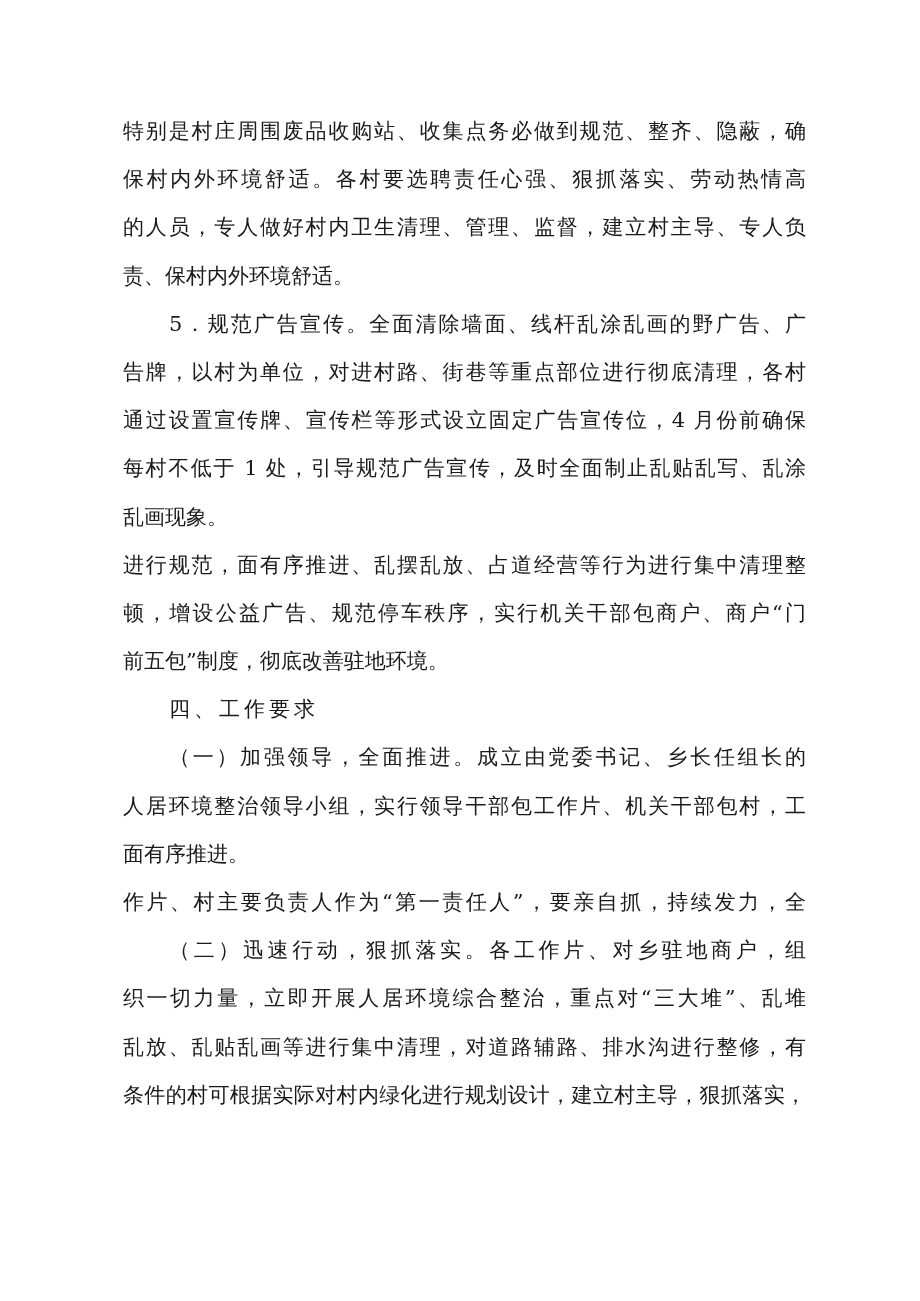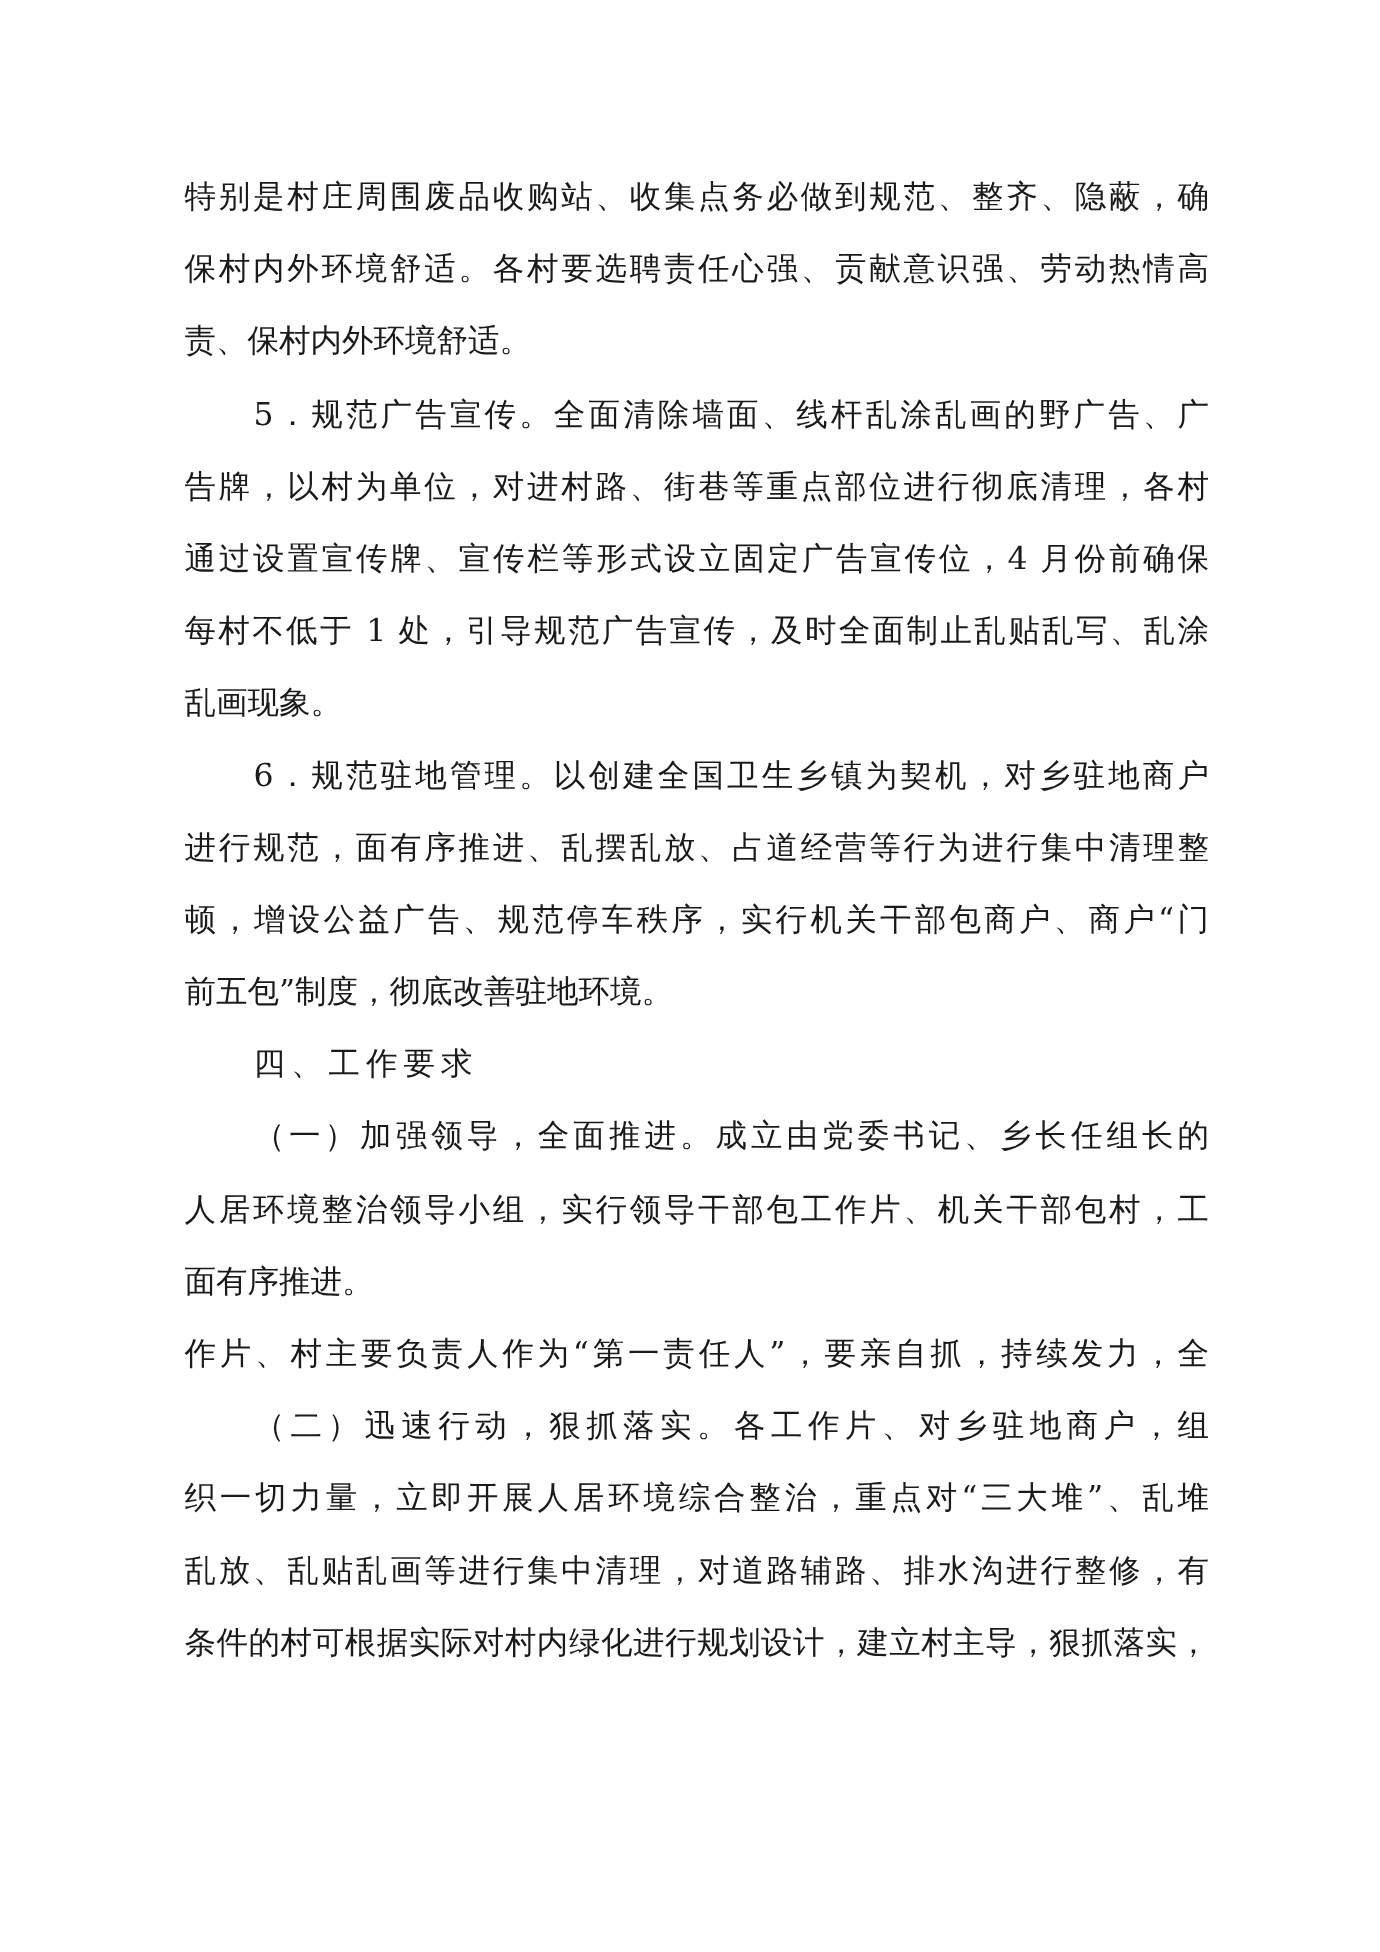--- a/index.html
+++ b/index.html
@@ -42,34 +42,34 @@
       letter-spacing: 4px;
     }
   </style>
 </head>
 <body>
 
 <div class="page">
 
   <div>
     <div class="line">特别是村庄周围废品收购站、收集点务必做到规范、整齐、隐蔽，确</div>
-    <div class="line">保村内外环境舒适。各村要选聘责任心强、贡献意识强、劳动热情高</div>
+    <div class="line">保村内外环境舒适。各村要选聘责任心强、狠抓落实、劳动热情高</div>
+    <div class="line">的人员，专人做好村内卫生清理、管理、监督，建立村主导、专人负</div>
     <div class="line last">责、保村内外环境舒适。</div>
   </div>
 
   <div>
     <div class="line indent">5．规范广告宣传。全面清除墙面、线杆乱涂乱画的野广告、广</div>
     <div class="line">告牌，以村为单位，对进村路、街巷等重点部位进行彻底清理，各村</div>
     <div class="line">通过设置宣传牌、宣传栏等形式设立固定广告宣传位，4 月份前确保</div>
     <div class="line">每村不低于 1 处，引导规范广告宣传，及时全面制止乱贴乱写、乱涂</div>
     <div class="line last">乱画现象。</div>
   </div>
 
   <div>
-    <div class="line indent">6．规范驻地管理。以创建全国卫生乡镇为契机，对乡驻地商户</div>
     <div class="line">进行规范，面有序推进、乱摆乱放、占道经营等行为进行集中清理整</div>
     <div class="line">顿，增设公益广告、规范停车秩序，实行机关干部包商户、商户“门</div>
     <div class="line last">前五包”制度，彻底改善驻地环境。</div>
   </div>
 
   <div>
     <div class="line indent heading">四、工作要求</div>
   </div>
 
   <div>

